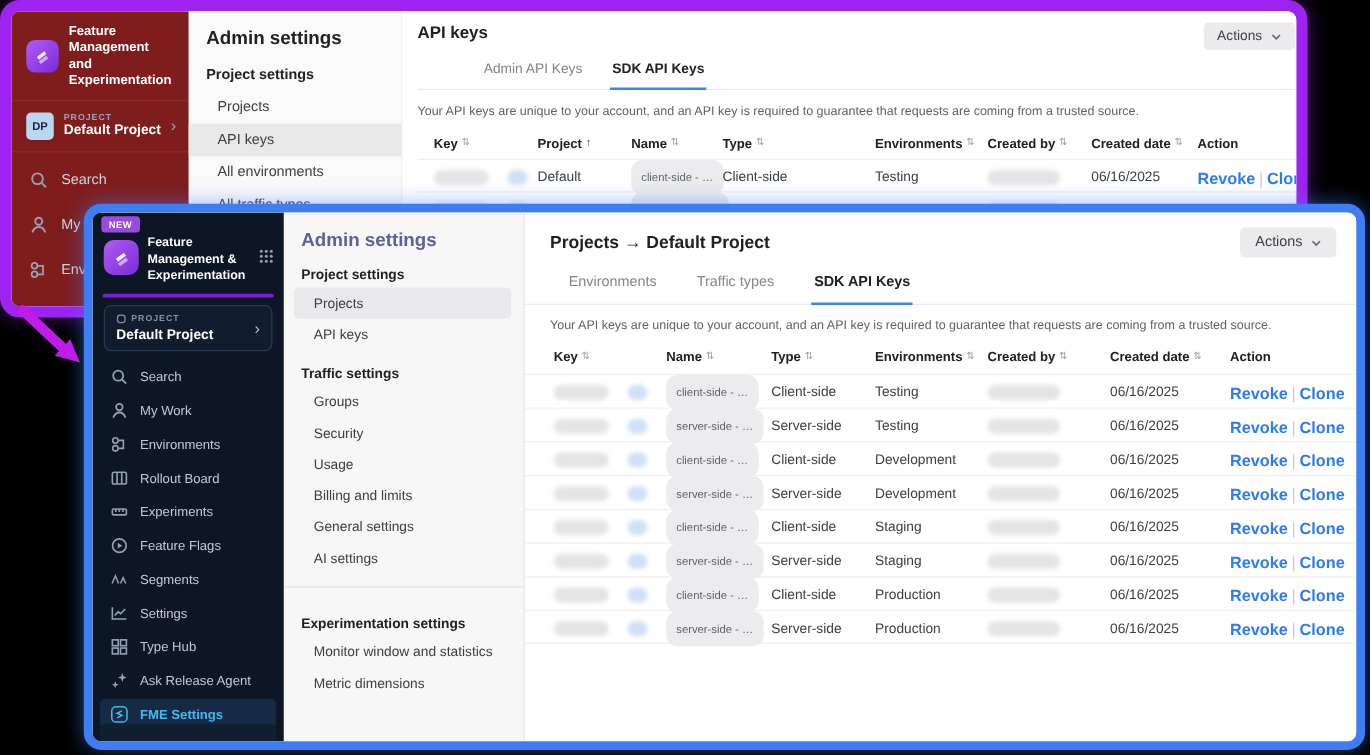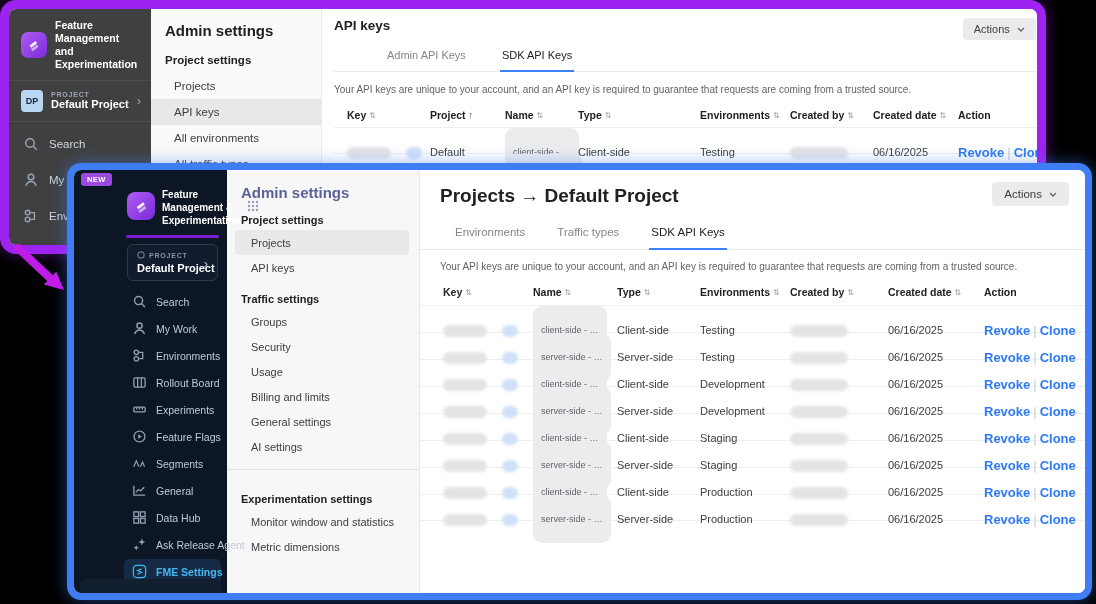--- a/index.html
+++ b/index.html
@@ -6,21 +6,21 @@
   body { background:#000; font-family:"Liberation Sans", sans-serif; }
   .stage { position:relative; width:1096px; height:604px; background:#000; overflow:hidden; }
 
   
   .back-window {
     position:absolute; left:0; top:0; width:1046px; height:254px;
     border:9px solid #9E22F0; border-radius:16px; background:#fff;
     display:flex; overflow:hidden; z-index:1;
     box-shadow:0 0 16px rgba(158,34,240,.45);
   }
-  .bw-sidebar { width:142px; flex-shrink:0; background:#404040; color:#E5E9F0; }
+  .bw-sidebar { width:142px; flex-shrink:0; background:#7f1d1d; color:#E5E9F0; }
   .brand { display:flex; gap:8px; align-items:center; padding:10px 12px 8px 12px; }
   .brand-logo { width:26px; height:26px; border-radius:7px; flex-shrink:0;
     background:linear-gradient(135deg,#B05CF5,#7A2BD8); display:flex; align-items:center; justify-content:center; }
   .brand-text { font-size:10.5px; font-weight:bold; line-height:1.25; color:#fff; }
   .bw-project { display:flex; align-items:center; gap:8px; padding:9px 12px;
     border-top:1px solid rgba(255,255,255,.07); border-bottom:1px solid rgba(255,255,255,.07); }
   .dp-avatar { width:22px; height:22px; border-radius:4px; background:#B9D6F2; color:#1B2533;
     font-size:9px; font-weight:bold; display:flex; align-items:center; justify-content:center; flex-shrink:0; }
   .proj-label { font-size:7px; letter-spacing:.8px; color:#9AA5B5; font-weight:bold; }
   .proj-name { font-size:11px; font-weight:600; color:#fff; white-space:nowrap; }
@@ -33,50 +33,50 @@
   .bw-nav { width:171px; flex-shrink:0; background:#FAFAFA; border-right:1px solid #ECECEC; }
   .bw-nav-title { font-size:15px; font-weight:bold; color:#202124; padding:13px 0 0 14px; }
   .bw-nav-sec { font-size:11.5px; font-weight:bold; color:#202124; padding:15px 0 7px 14px; }
   .bw-nav-item { font-size:11.5px; color:#3C4043; padding:7px 0 7px 23px; }
   .bw-nav-item.selected { background:#E8E8E9; }
 
   .bw-main { flex:1; background:#fff; position:relative; padding:9px 0 0 12px; }
   .main-title { font-size:13.5px; font-weight:bold; color:#202124; }
   .actions-btn { position:absolute; top:9px; right:14px; background:#EBEBED; border-radius:4px;
     font-size:11px; color:#3C4043; padding:5px 11px; display:flex; gap:7px; align-items:center; border:none; }
-  .tabbar { display:flex; gap:32px; margin-top:10px; border-bottom:1px solid #E8EAED; padding-left:51px; }
+  .tabbar { display:flex; gap:20px; margin-top:10px; border-bottom:1px solid #E8EAED; padding-left:51px; }
   .tab { font-size:11px; color:#80868B; padding:6px 2px 9px 2px; }
-  .tab.active { color:#202124; font-weight:normal; border-bottom:2.5px solid #3B82F6; margin-bottom:-1px; }
+  .tab.active { color:#202124; font-weight:bold; border-bottom:2.5px solid #3B82F6; margin-bottom:-1px; }
   .desc { font-size:10px; color:#5F6368; margin-top:12px; padding-right:11px; }
   .bw-grid { display:grid; grid-template-columns:83px 75px 73px 122px 90px 83px 85px 1fr; padding-left:13px; align-items:center; }
   .thead { margin-top:8px; height:24px; font-size:10.5px; font-weight:bold; color:#202124; }
-  .th { display:flex; align-items:center; }
+  .th { display:flex; align-items:flex-start; }
   .sort { font-size:8px; color:#9AA0A6; margin-left:3px; font-weight:normal; }
   .sort-asc { font-size:9px; color:#3C4043; margin-left:3px; }
   .trow { height:26px; font-size:11px; color:#3C4043; border-top:1px solid #EFEFEF; }
   .blob { height:12px; border-radius:6px; background:#E4E4E6; filter:blur(1.5px); display:inline-block; vertical-align:middle; }
   .blob.key { width:44px; }
   .blob.blue { width:16px; background:#CFE0F8; margin-left:15px; }
   .blob.user { width:58px; }
-  .pill { display:inline-block; background:#ECECEE; border-radius:9px; padding:19px 8px; font-size:9px; color:#5F6368; white-space:nowrap; }
+  .pill { display:inline-block; background:#ECECEE; border-radius:9px; padding:9px 8px; font-size:9px; color:#5F6368; white-space:nowrap; }
   .links { font-size:13px; color:#2E7AF5; font-weight:bold; white-space:nowrap; }
   .links a { color:#2E7AF5; text-decoration:none; cursor:pointer; }
   .sep { color:#C6CBD1; margin:0 3px; font-weight:normal; }
 
   
   .arrow-svg { position:absolute; left:8px; top:240px; z-index:5; }
 
   
   .front-window {
     position:absolute; left:67px; top:163px; width:1025px; height:437px;
     border:7px solid #3F7DF5; border-radius:14px; background:#fff;
     display:flex; overflow:hidden; z-index:3;
     box-shadow:0 0 16px rgba(63,125,245,.5);
   }
-  .fw-sidebar { width:153px; flex-shrink:0; background:#0C1624; position:relative; padding-top:10px;padding-left:44px; }
+  .fw-sidebar { width:153px; flex-shrink:0; background:#0C1624; position:relative; padding-top:10px; }
   .new-badge { position:absolute; top:3px; left:7px; background:#9B4AE0; color:#fff; font-size:7.5px;
     font-weight:bold; padding:2px 6px; border-radius:3px; letter-spacing:.4px; z-index:2; }
   .fw-brand { display:flex; align-items:flex-start; gap:7px; padding:8px 8px 6px 9px; }
   .fw-brand-logo { width:28px; height:28px; border-radius:8px; flex-shrink:0; margin-top:4px;
     background:linear-gradient(135deg,#B05CF5,#7A2BD8); display:flex; align-items:center; justify-content:center; }
   .fw-brand-text { font-size:10px; font-weight:bold; color:#fff; line-height:1.3; }
   .grid-icon { margin-left:auto; margin-top:10px; flex-shrink:0; }
   .fw-divider { height:3px; background:#7A1FD6; margin:2px 8px 6px 8px; border-radius:2px; }
   .fw-project-card { margin:0 9px; border:1px solid #2B3950; background:#111C2E; border-radius:6px;
     padding:6px 9px; position:relative; }
@@ -93,21 +93,21 @@
   .fw-bottom-stub { position:absolute; bottom:0; left:6px; right:6px; height:14px; background:#121F31; border-radius:5px 5px 0 0; }
 
   .fw-nav { width:193px; flex-shrink:0; background:#F7F7F8; border-right:1px solid #E7E7EA; overflow:hidden; }
   .fw-nav-title { font-size:15px; font-weight:bold; color:#5C6199; padding:14px 0 0 14px; }
   .fw-nav-sec { font-size:11px; font-weight:bold; color:#202124; padding:13px 0 4px 14px; }
   .fw-nav-item { font-size:11px; color:#3C4043; padding:6.5px 0 6.5px 24px; margin-right:10px; }
   .fw-nav-item.selected { background:#E9E9EB; border-radius:4px; margin-left:8px; padding-left:16px; }
   .fw-nav-divider { height:1px; background:#E2E2E5; margin:10px 0; }
 
   .fw-main { flex:1; background:#fff; position:relative; padding-top:0; }
-  .fw-title { font-size:19px; font-weight:bold; color:#202124; margin:15px 0 0 20px; }
+  .fw-title { font-size:14px; font-weight:bold; color:#202124; margin:15px 0 0 20px; }
   .fw-actions { top:12px; right:16px; font-size:11.5px; padding:6px 12px; }
   .fw-tabbar { margin-top:13px; padding-left:33px; gap:28px; }
   .fw-tab { font-size:11.5px; padding-bottom:10px; }
   .fw-desc { margin-left:20px; margin-top:11px; }
   .fw-grid { display:grid; grid-template-columns:90px 84px 83px 90px 98px 96px 1fr; padding-left:23px; align-items:center; }
   .fw-thead { margin-top:7px; height:26px; font-size:10.5px; font-weight:bold; color:#202124; }
   .fw-trow { height:27px; font-size:11px; color:#3C4043; border-top:1px solid #EFEFEF; }
 </style>
 </head>
 <body>
@@ -373,32 +373,32 @@
             </span>
           <span>Segments</span>
         </div>
         <div class="fw-item">
           <span class="ic">
               <svg viewBox="0 0 16 16" fill="none" stroke="currentColor" stroke-width="1.4">
                 <path d="M2 3v10h12"></path>
                 <polyline points="4,10 7,7 9,8.5 13,4.5"></polyline>
               </svg>
             </span>
-          <span>General</span>
+          <span>Settings</span>
         </div>
         <div class="fw-item">
           <span class="ic">
               <svg viewBox="0 0 16 16" fill="none" stroke="currentColor" stroke-width="1.4">
                 <rect x="2" y="2" width="5" height="5"></rect>
                 <rect x="9" y="2" width="5" height="5"></rect>
                 <rect x="2" y="9" width="5" height="5"></rect>
                 <rect x="9" y="9" width="5" height="5"></rect>
               </svg>
             </span>
-          <span>Data Hub</span>
+          <span>Type Hub</span>
         </div>
         <div class="fw-item">
           <span class="ic">
               <svg viewBox="0 0 16 16" fill="currentColor">
                 <path d="M10.5 1.5l1 2.8 2.8 1-2.8 1-1 2.8-1-2.8-2.8-1 2.8-1z"></path>
                 <path d="M4.5 8.5l.8 2.2 2.2.8-2.2.8-.8 2.2-.8-2.2-2.2-.8 2.2-.8z"></path>
               </svg>
             </span>
           <span>Ask Release Agent</span>
         </div>

